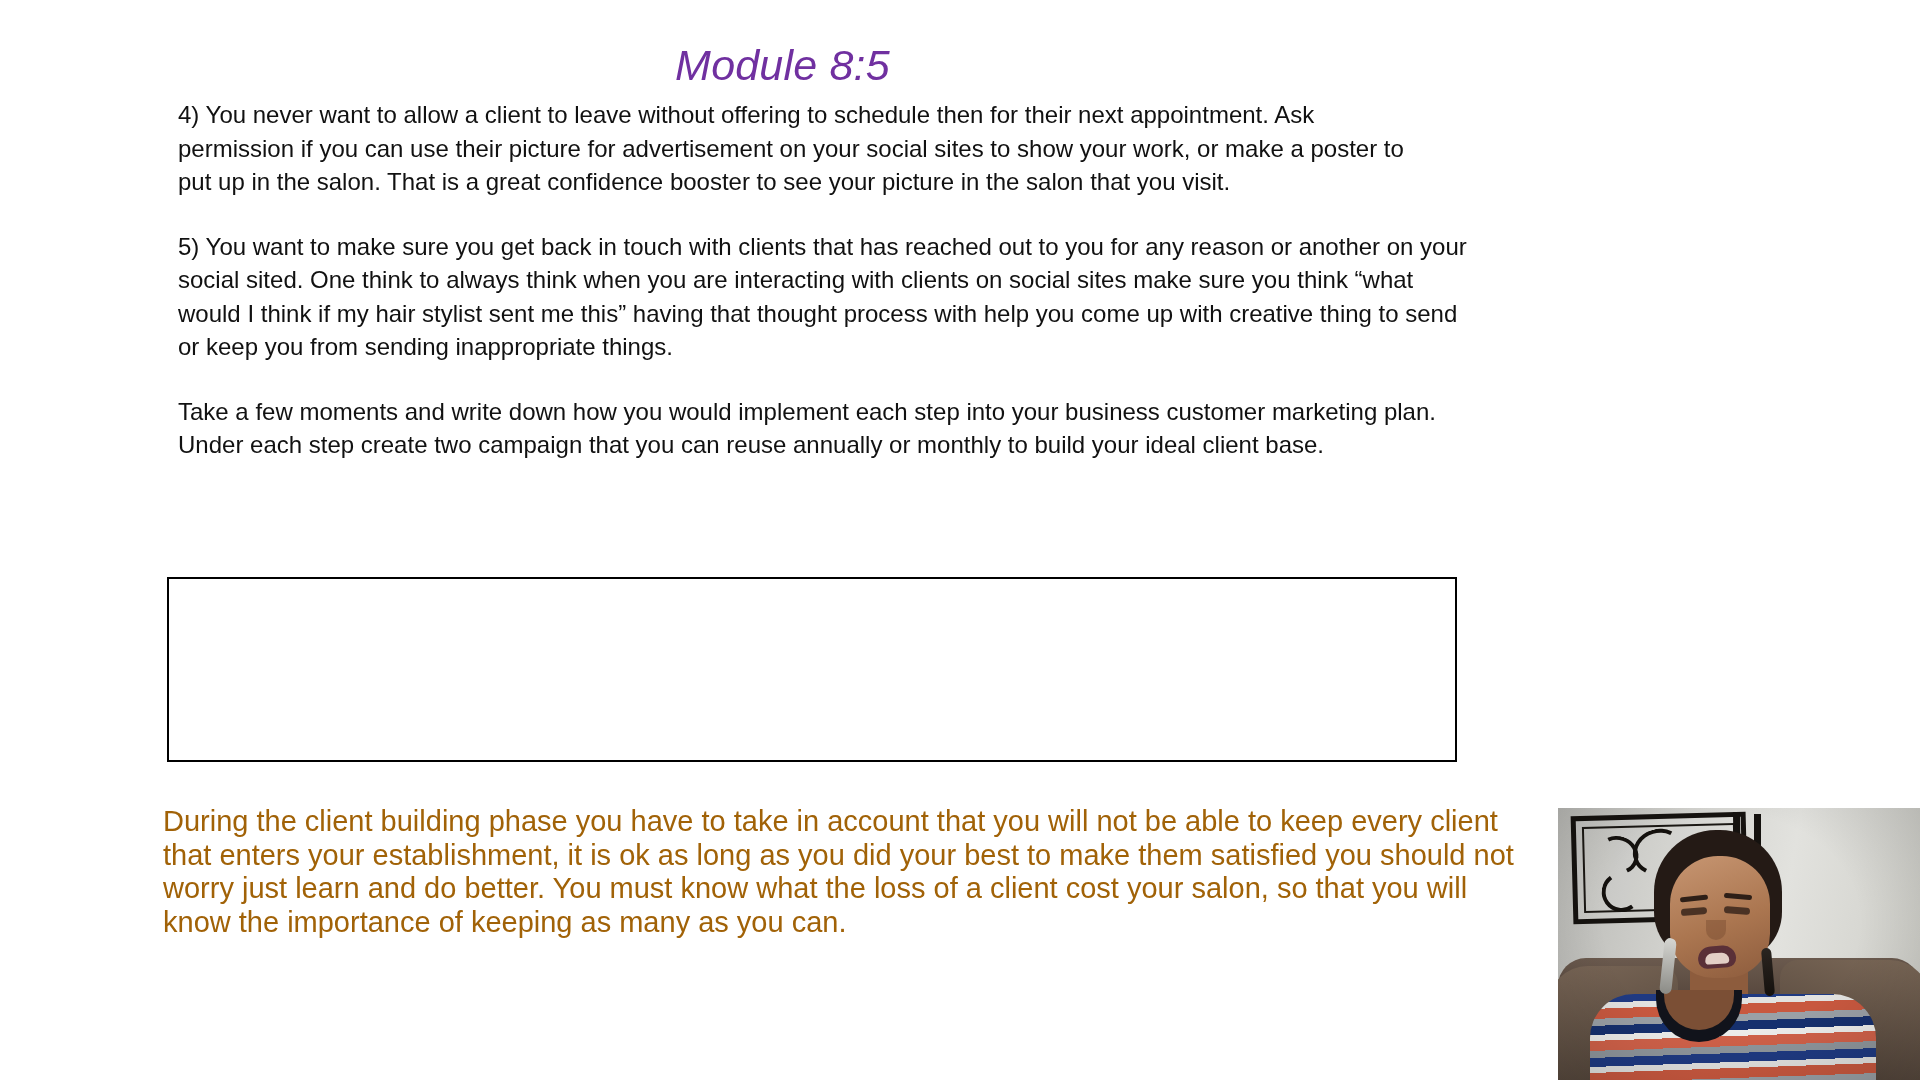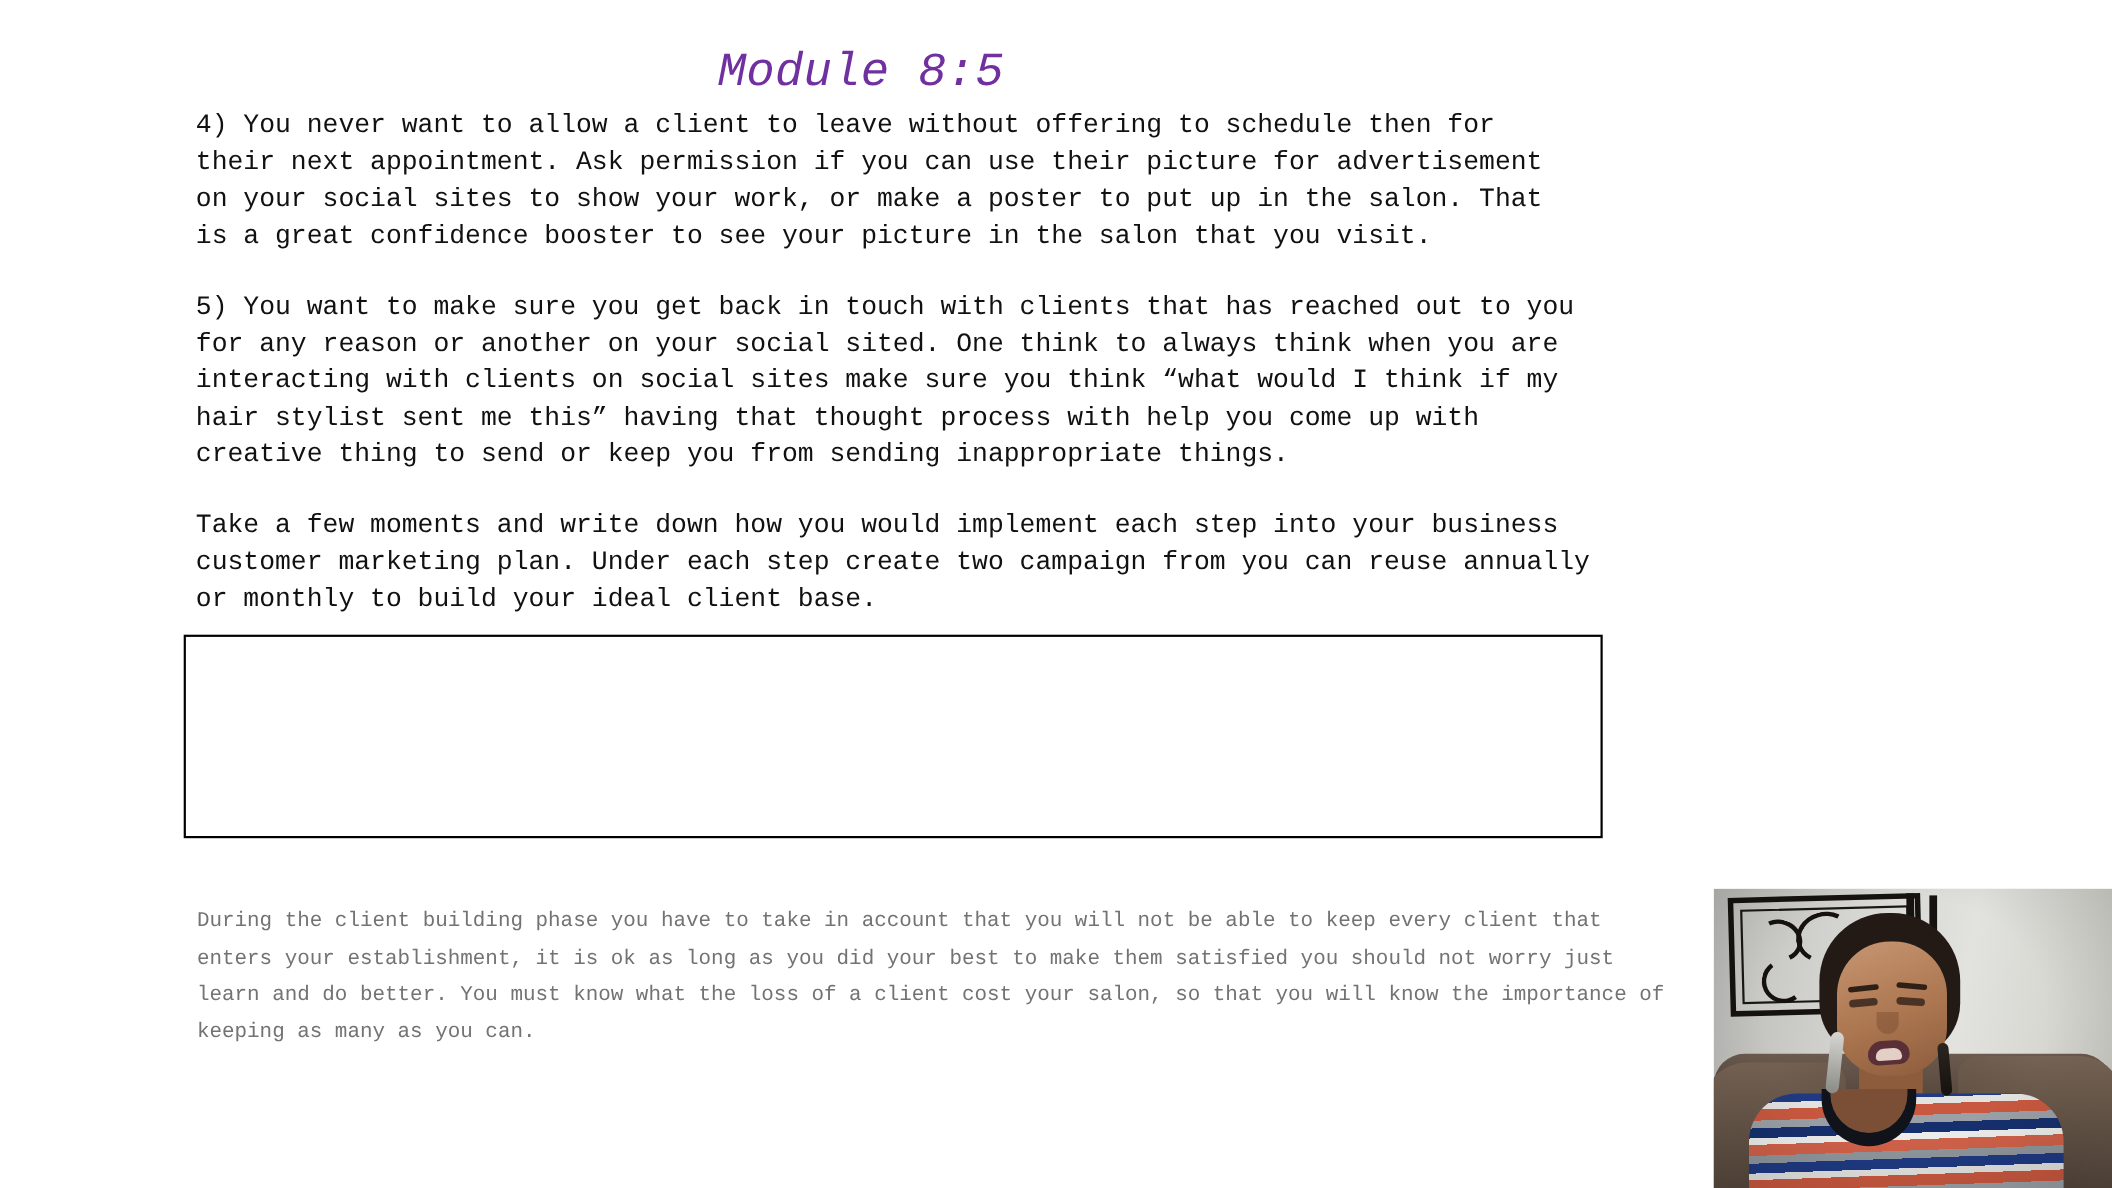--- a/index.html
+++ b/index.html
@@ -18,21 +18,20 @@
     position: relative;
   }
 
   
   #slide {
     position: absolute;
     left: 0; top: 0;
     width: 1920px;
     height: 1080px;
     background: #ffffff;
-    font-family: Liberation Mono, monospace;
   }
 
   
   .slide-title {
     position: absolute;
     left: 0;
     top: 44px;
     width: 1920px;
     text-align: center;
     font-size: 43px;
@@ -79,24 +78,24 @@
   }
 
   
   .bottom-block {
     position: absolute;
     left: 163px;
     top: 805px;
     width: 1370px;
   }
   .bottom-para {
-    font-size: 19px;
+    font-size: 29px;
     line-height: 33.5px;
-    color: #737373;
-    margin: 16px;
+    color: #a16207;
+    margin: 0;
     font-weight: 400;
   }
 
   
   .webcam {
     position: absolute;
     left: 1558px;
     top: 808px;
     width: 362px;
     height: 272px;
@@ -296,21 +295,21 @@
 </head>
 <body>
 
 <div id="slide">
 
   <div class="slide-title">Module 8:5</div>
 
   <div class="body-block">
     <p class="para para-4">4) You never want to allow a client to leave without offering to schedule then for their next appointment. Ask permission if you can use their picture for advertisement on your social sites to show your work, or make a poster to put up in the salon. That is a great confidence booster to see your picture in the salon that you visit.</p>
     <p class="para para-5">5) You want to make sure you get back in touch with clients that has reached out to you for any reason or another on your social sited. One think to always think when you are interacting with clients on social sites make sure you think “what would I think if my hair stylist sent me this” having that thought process with help you come up with creative thing to send or keep you from sending inappropriate things.</p>
-    <p class="para para-take">Take a few moments and write down how you would implement each step into your business customer marketing plan. Under each step create two campaign from you can reuse annually or monthly to build your ideal client base.</p>
+    <p class="para para-take">Take a few moments and write down how you would implement each step into your business customer marketing plan. Under each step create two campaign that you can reuse annually or monthly to build your ideal client base.</p>
   </div>
 
   <div class="answer-box"></div>
 
   <div class="bottom-block">
     <p class="bottom-para">During the client building phase you have to take in account that you will not be able to keep every client that enters your establishment, it is ok as long as you did your best to make them satisfied you should not worry just learn and do better. You must know what the loss of a client cost your salon, so that you will know the importance of keeping as many as you can.</p>
   </div>
 
   <div class="webcam">
     <div class="webcam-scene">

